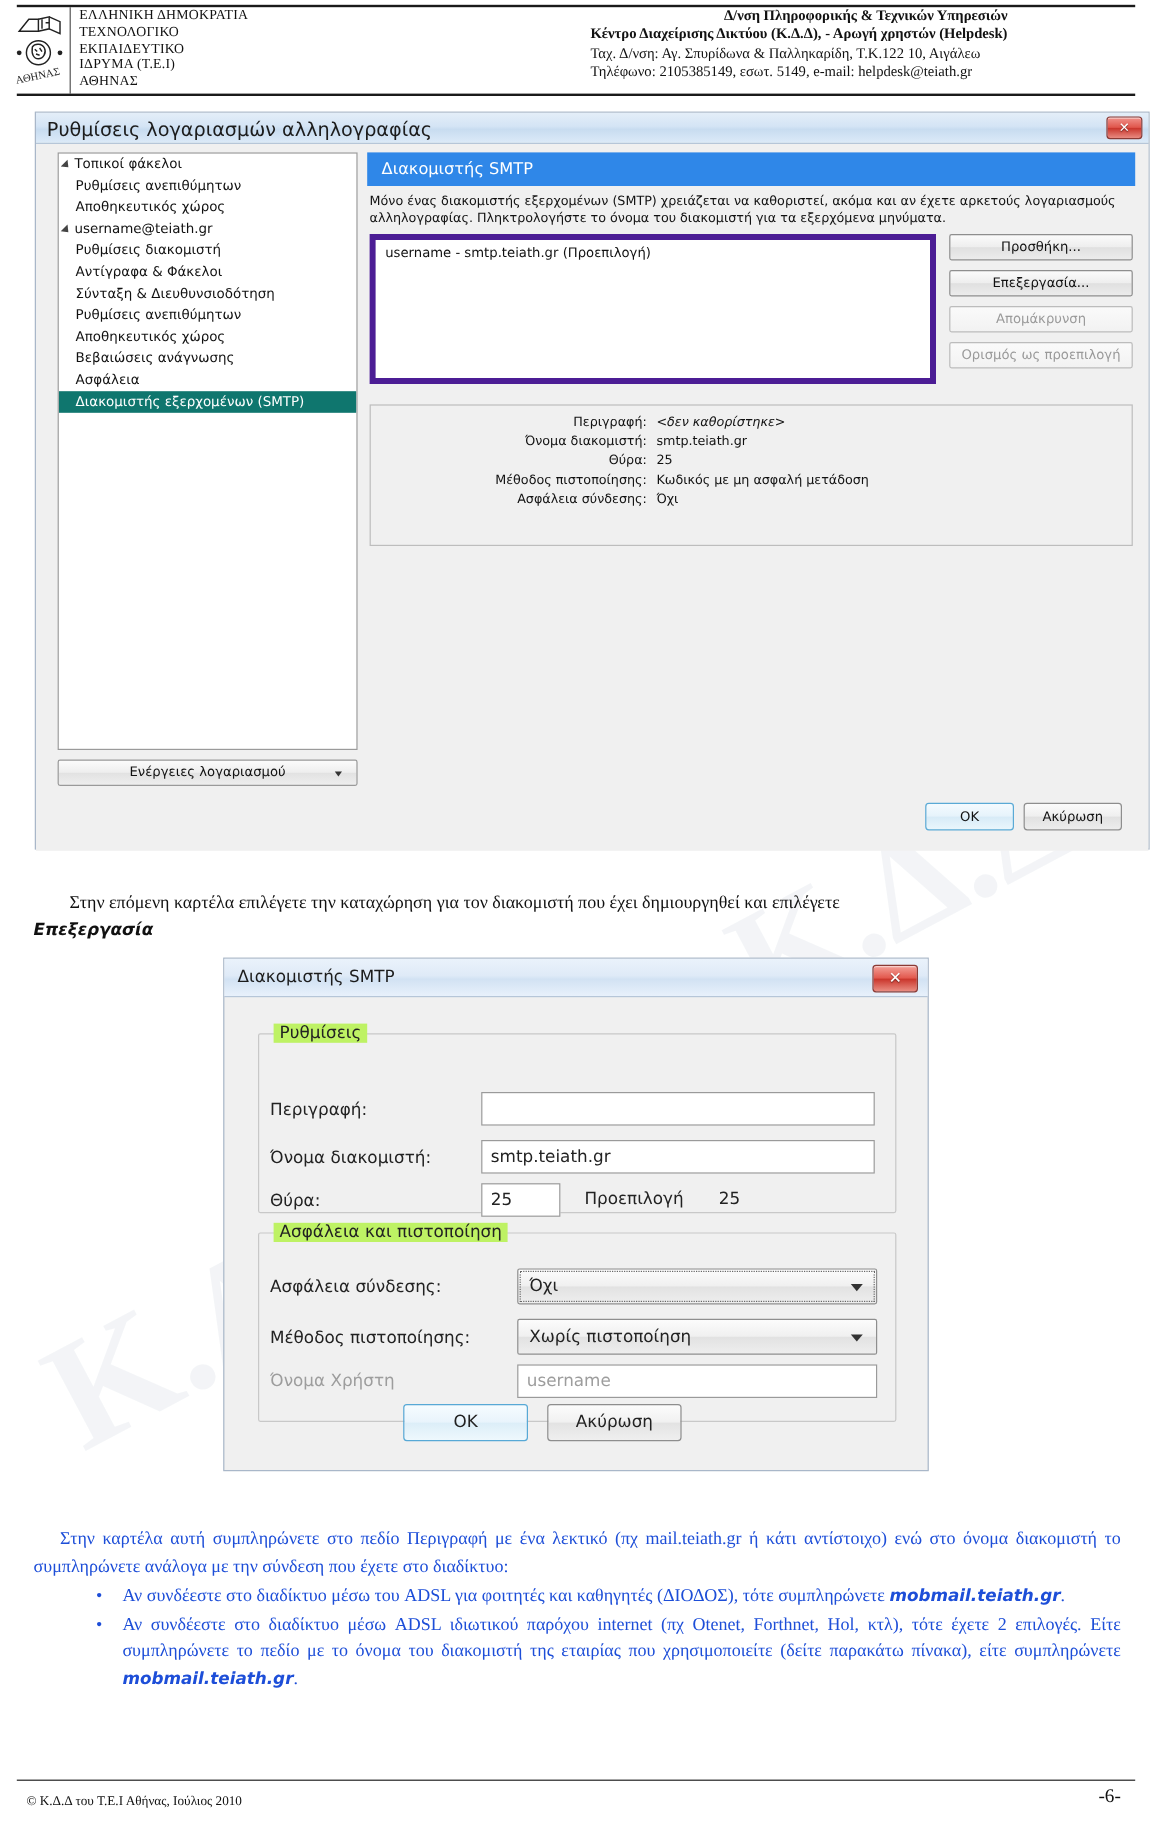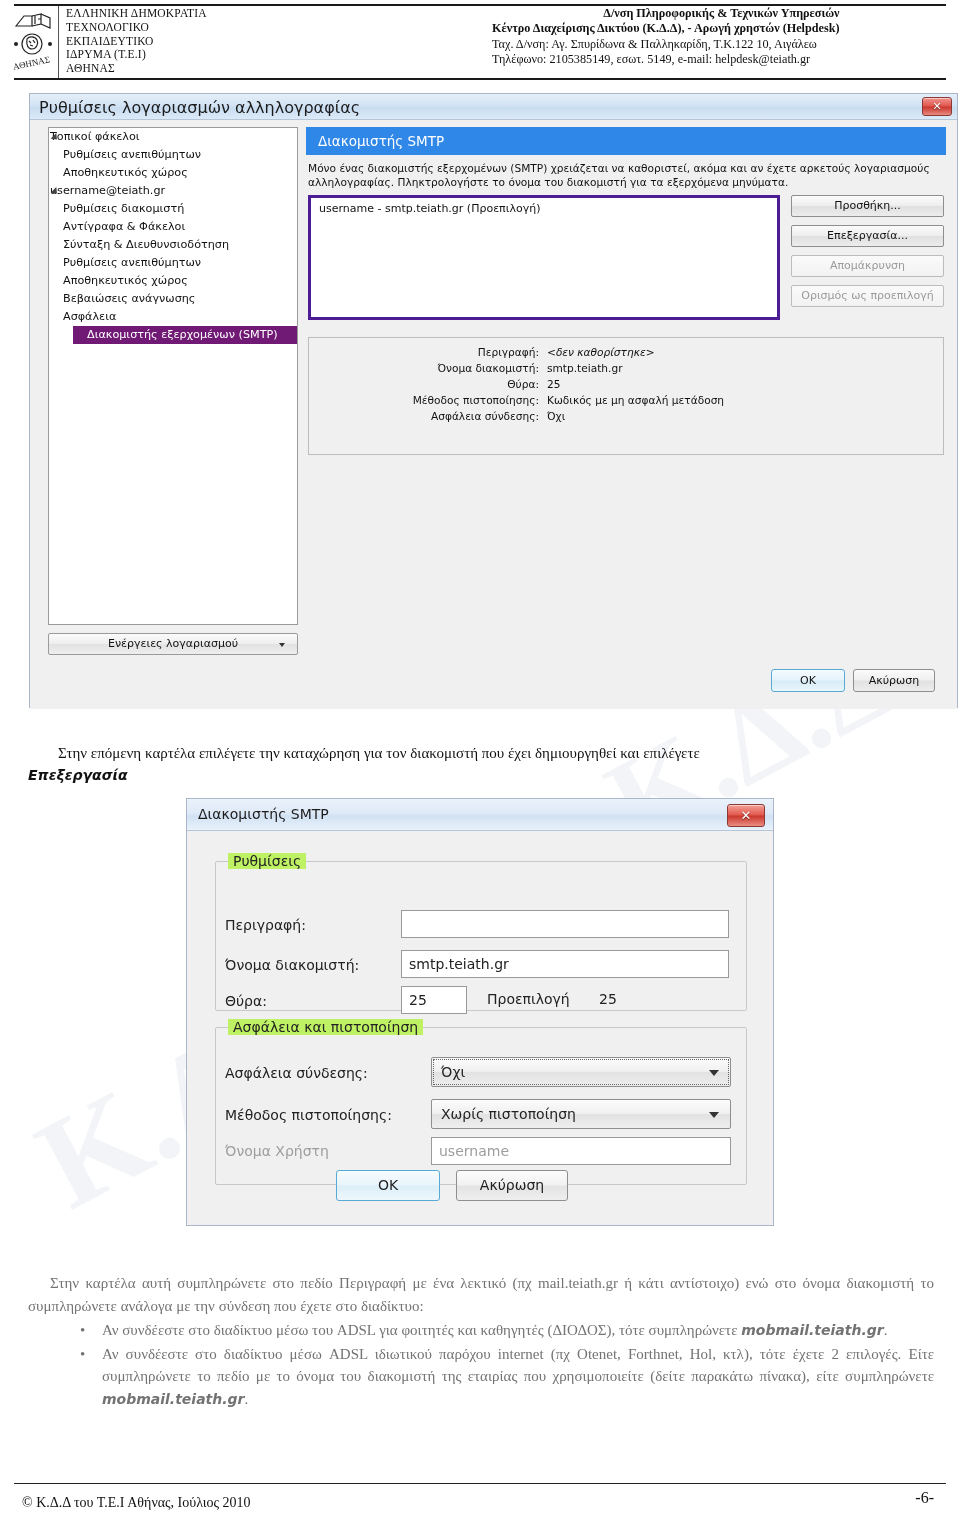--- a/index.html
+++ b/index.html
@@ -77,31 +77,31 @@
 
   
   .tree{
     position:absolute;left:18px;top:7px;width:250px;height:498px;
     background:#ffffff;border:1px solid #9a9a9a;box-sizing:border-box;
     overflow:hidden;
   }
   .tnode{
     position:relative;height:18px;line-height:18px;
     font-family:"DejaVu Sans", sans-serif;font-size:11.2px;color:#111;
-    white-space:nowrap;padding-left:1px;
+    white-space:nowrap;padding-left:13px;
   }
   .tnode.lvl1{padding-left:14px;}
   .tnode .arr{
     position:absolute;left:4px;top:5px;
     width:0;height:0;border-left:5px solid #444;
     border-top:4px solid transparent;border-bottom:4px solid transparent;
     transform:rotate(45deg);transform-origin:30% 50%;
   }
   .tnode.sel{
-    background:#701a75;color:#fff;width:100%;box-sizing:border-box;margin-left:24px;
+    background:#0f766e;color:#fff;width:100%;box-sizing:border-box;
   }
   .acct-actions{
     position:absolute;left:18px;top:513px;width:250px;height:22px;
     background:linear-gradient(to bottom,#fbfbfb 0%,#eeeeee 48%,#e2e2e2 52%,#eeeeee 100%);
     border:1px solid #9a9a9a;border-radius:2px;box-sizing:border-box;
     font-family:"DejaVu Sans", sans-serif;font-size:11px;color:#111;
     text-align:center;line-height:20px;
   }
   .acct-actions .caret{
     position:absolute;right:12px;top:9px;width:0;height:0;
@@ -116,21 +116,21 @@
     background:#2f87e8;
     color:#fff;font-family:"DejaVu Sans", sans-serif;font-size:13.5px;
     line-height:28px;padding-left:12px;box-sizing:border-box;
   }
   .smtp-desc{
     position:absolute;left:2px;top:34px;width:636px;
     font-family:"DejaVu Sans", sans-serif;font-size:10.6px;line-height:14px;color:#111;
   }
   .srv-list{
     position:absolute;left:2px;top:68px;width:472px;height:125px;
-    background:#fff;border:3px solid #4c1d95;box-sizing:border-box;
+    background:#fff;border:5px solid #4c1d95;box-sizing:border-box;
   }
   .srv-list .item{
     font-family:"DejaVu Sans", sans-serif;font-size:11px;color:#111;
     padding:4px 0 0 8px;
   }
   .btncol{position:absolute;left:485px;top:68px;width:153px;}
   .wbtn{
     width:153px;height:22px;margin-bottom:8px;
     background:linear-gradient(to bottom,#fbfbfb 0%,#eeeeee 48%,#e0e0e0 52%,#ececec 100%);
     border:1px solid #8e8e8e;border-radius:2px;box-sizing:border-box;
@@ -237,40 +237,40 @@
     background:linear-gradient(to bottom,#fcfcfc 0%,#f1f1f1 48%,#e3e3e3 52%,#efefef 100%);
     border:1px solid #8e8e8e;border-radius:3px;box-sizing:border-box;
     font-family:"DejaVu Sans", sans-serif;font-size:14px;color:#222;
     text-align:center;line-height:29px;
   }
 
   
   .para2{
     position:absolute;left:28px;top:1272px;width:906px;
     font-family:"Liberation Serif", serif;font-size:15px;line-height:22.5px;
-    text-align:justify;color:#737373;
+    text-align:justify;color:#1d4ed8;
   }
   .para2 .p{text-indent:22px;text-align:justify;margin:0;}
   ul.bl{margin:2px 0 0 0;padding:0 0 0 74px;list-style:none;}
   ul.bl li{
     position:relative;text-align:justify;margin-bottom:1px;
   }
   ul.bl li:before{
     content:"•";position:absolute;left:-22px;top:0;font-size:15px;
   }
   .it{font-style:italic;}
 
   
   .footer{
     position:absolute;left:0;bottom:0;width:960px;height:40px;
   }
   .foot-rule{position:absolute;left:14px;top:0;width:932px;height:1px;background:#222;}
   .foot-left{
     position:absolute;left:22px;top:12px;
-    font-family:"Liberation Serif", serif;font-size:14px;color:#111;
+    font-family:"Liberation Serif", serif;font-size:11px;color:#111;
   }
   .foot-right{
     position:absolute;right:26px;top:6px;
     font-family:"Liberation Serif", serif;font-size:16px;color:#111;
   }
 
   
   .wm{
     position:absolute;left:0;top:690px;width:960px;height:620px;
     pointer-events:none;opacity:.10;

